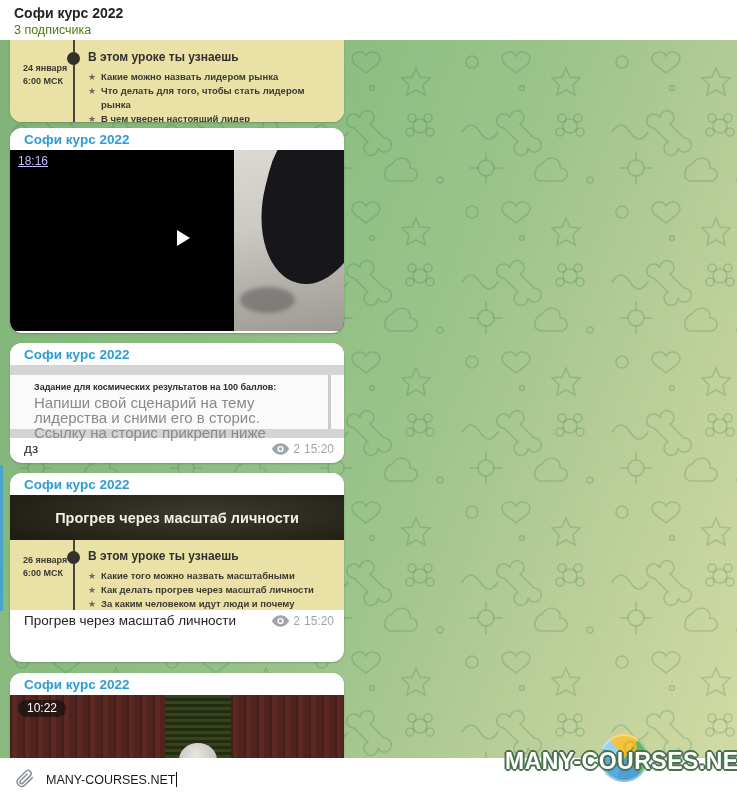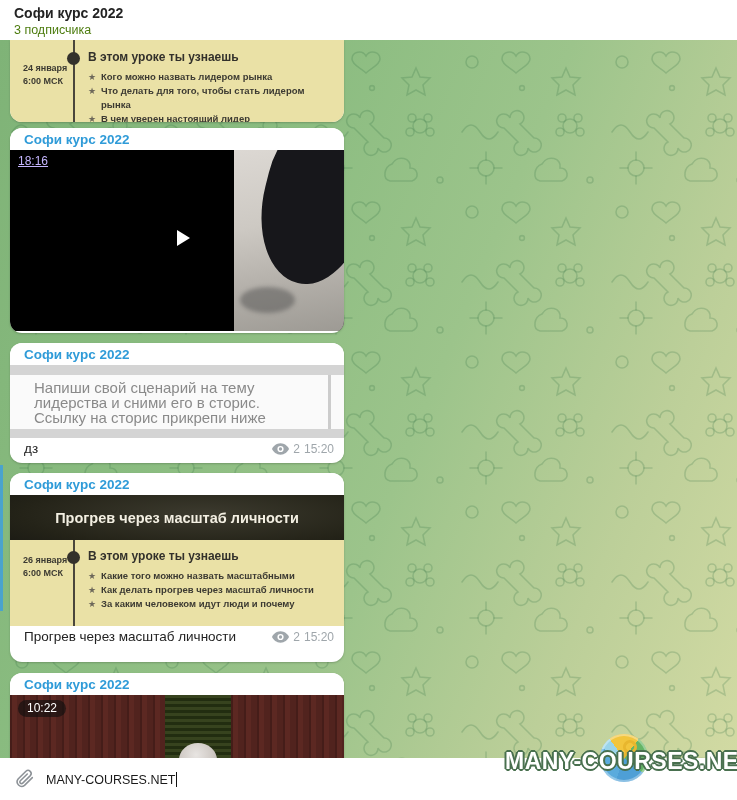--- a/index.html
+++ b/index.html
@@ -172,21 +172,21 @@
 <div class="bubble" id="msg-lesson1">
   <div class="lesson" style="height:82px;">
     <div class="vline"></div>
     <div class="dot" style="top:12px;"></div>
     <div class="datecol" style="top:22px;">
       <div>24 января</div>
       <div>6:00 МСК</div>
     </div>
     <div class="content" style="top:10px;">
       <div class="heading">В этом уроке ты узнаешь</div>
-      <div class="bullet"><span class="star">★</span><span>Кого можно назвать лидером рынка</span></div>
+      <div class="bullet"><span class="star">★</span><span>Какие можно назвать лидером рынка</span></div>
       <div class="bullet"><span class="star">★</span><span>Что делать для того, чтобы стать лидером рынка</span></div>
       <div class="bullet"><span class="star">★</span><span>В чем уверен настоящий лидер</span></div>
     </div>
   </div>
 </div>
 
 <div class="bubble" id="msg-video1">
   <div class="bubble-title">Софи курс 2022</div>
   <div class="video1">
     <div class="photo">
@@ -198,20 +198,21 @@
   </div>
 </div>
 
 <div class="bubble" id="msg-homework">
   <div class="bubble-title">Софи курс 2022</div>
   <div class="doc-img">
     <div class="strip-top"></div>
     <div class="strip-bottom"></div>
     <div class="scrollline"></div>
     <div class="doc-text">
+      <div class="doc-title">Задание для космических результатов на 100 баллов:</div>
       <div class="doc-line">Напиши свой сценарий на тему лидерства и сними его в сторис.</div>
       <div class="doc-line">Ссылку на сторис прикрепи ниже</div>
     </div>
   </div>
   <div class="caption-row">
     <span class="caption-text">дз</span>
     <span class="meta">
       <svg width="17" height="12" viewBox="0 0 24 16">
         <path d="M12 0C6.2 0 1.8 4 0 8c1.8 4 6.2 8 12 8s10.2-4 12-8c-1.8-4-6.2-8-12-8z" fill="#9fa6ab"></path>
         <circle cx="12" cy="8" r="4.4" fill="#fff"></circle>
@@ -221,21 +222,21 @@
       <span>15:20</span>
     </span>
   </div>
 </div>
 
 <div class="bubble" id="msg-lesson2">
   <div class="bubble-title">Софи курс 2022</div>
   <div class="banner">
     <span>Прогрев через масштаб личности</span>
   </div>
-  <div class="lesson" style="height:86px;">
+  <div class="lesson" style="height:70px;">
     <div class="vline"></div>
     <div class="dot" style="top:11px;"></div>
     <div class="datecol" style="top:14px;">
       <div>26 января</div>
       <div>6:00 МСК</div>
     </div>
     <div class="content" style="top:9px;">
       <div class="heading">В этом уроке ты узнаешь</div>
       <div class="bullet"><span class="star">★</span><span>Какие того можно назвать масштабными</span></div>
       <div class="bullet"><span class="star">★</span><span>Как делать прогрев через масштаб личности</span></div>

